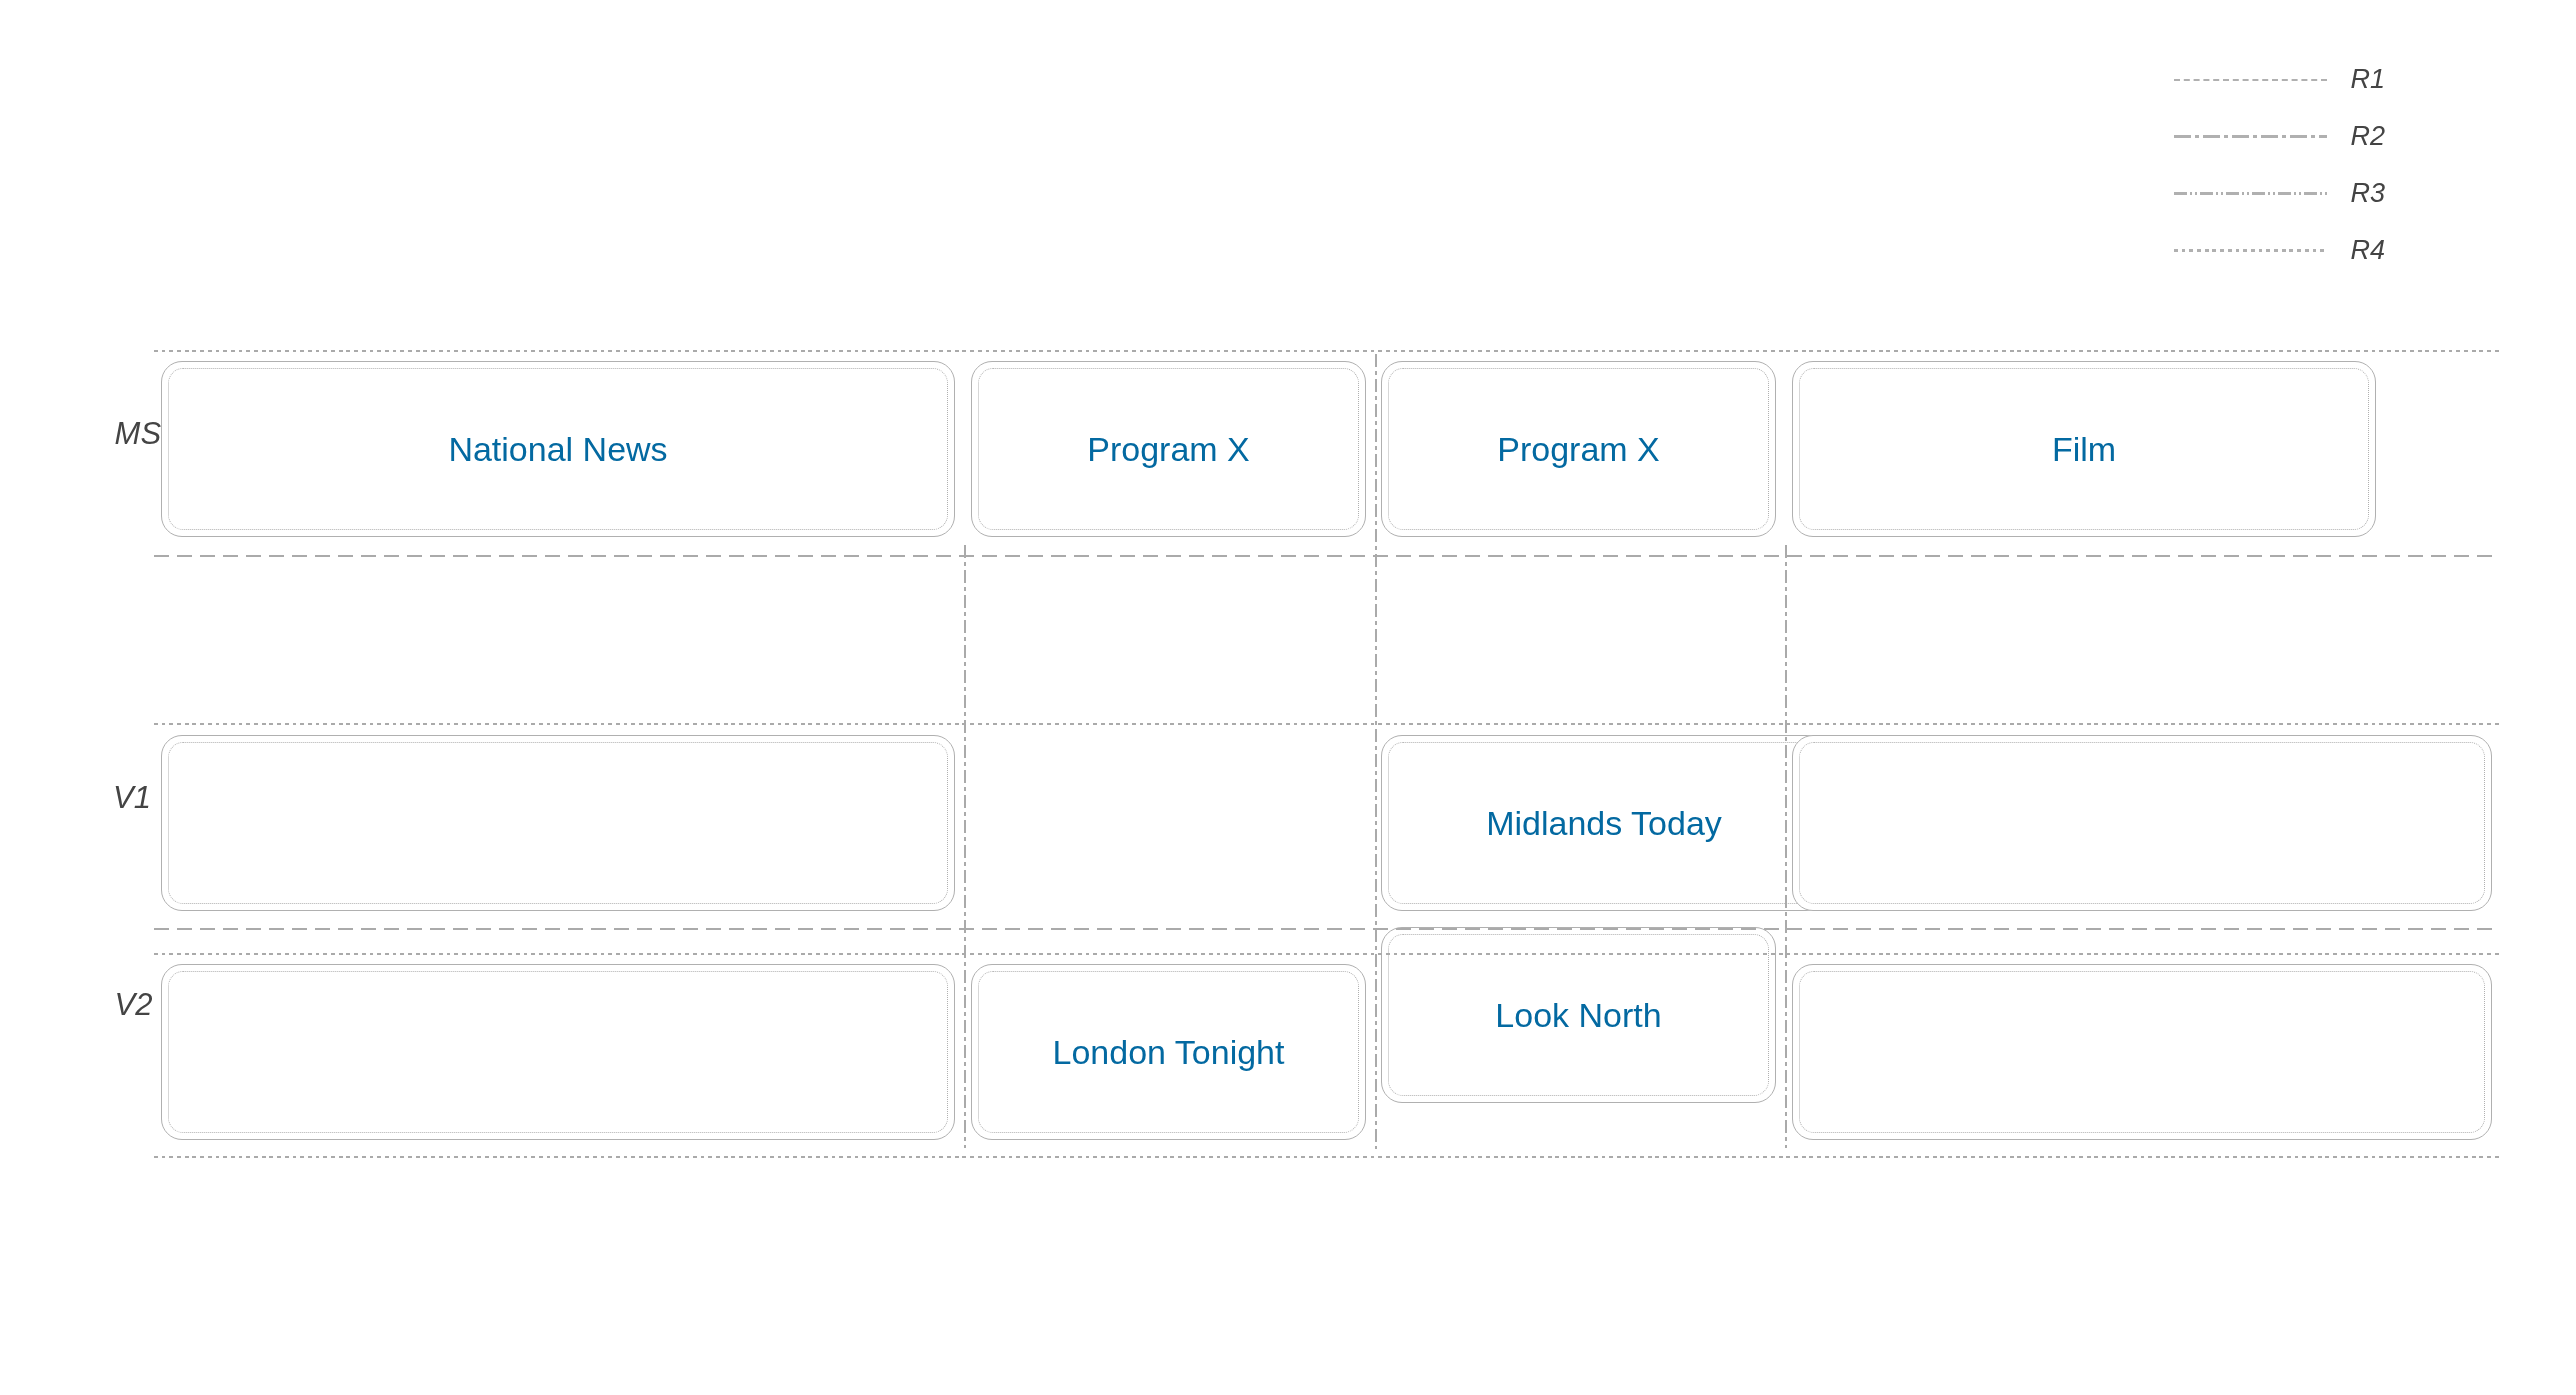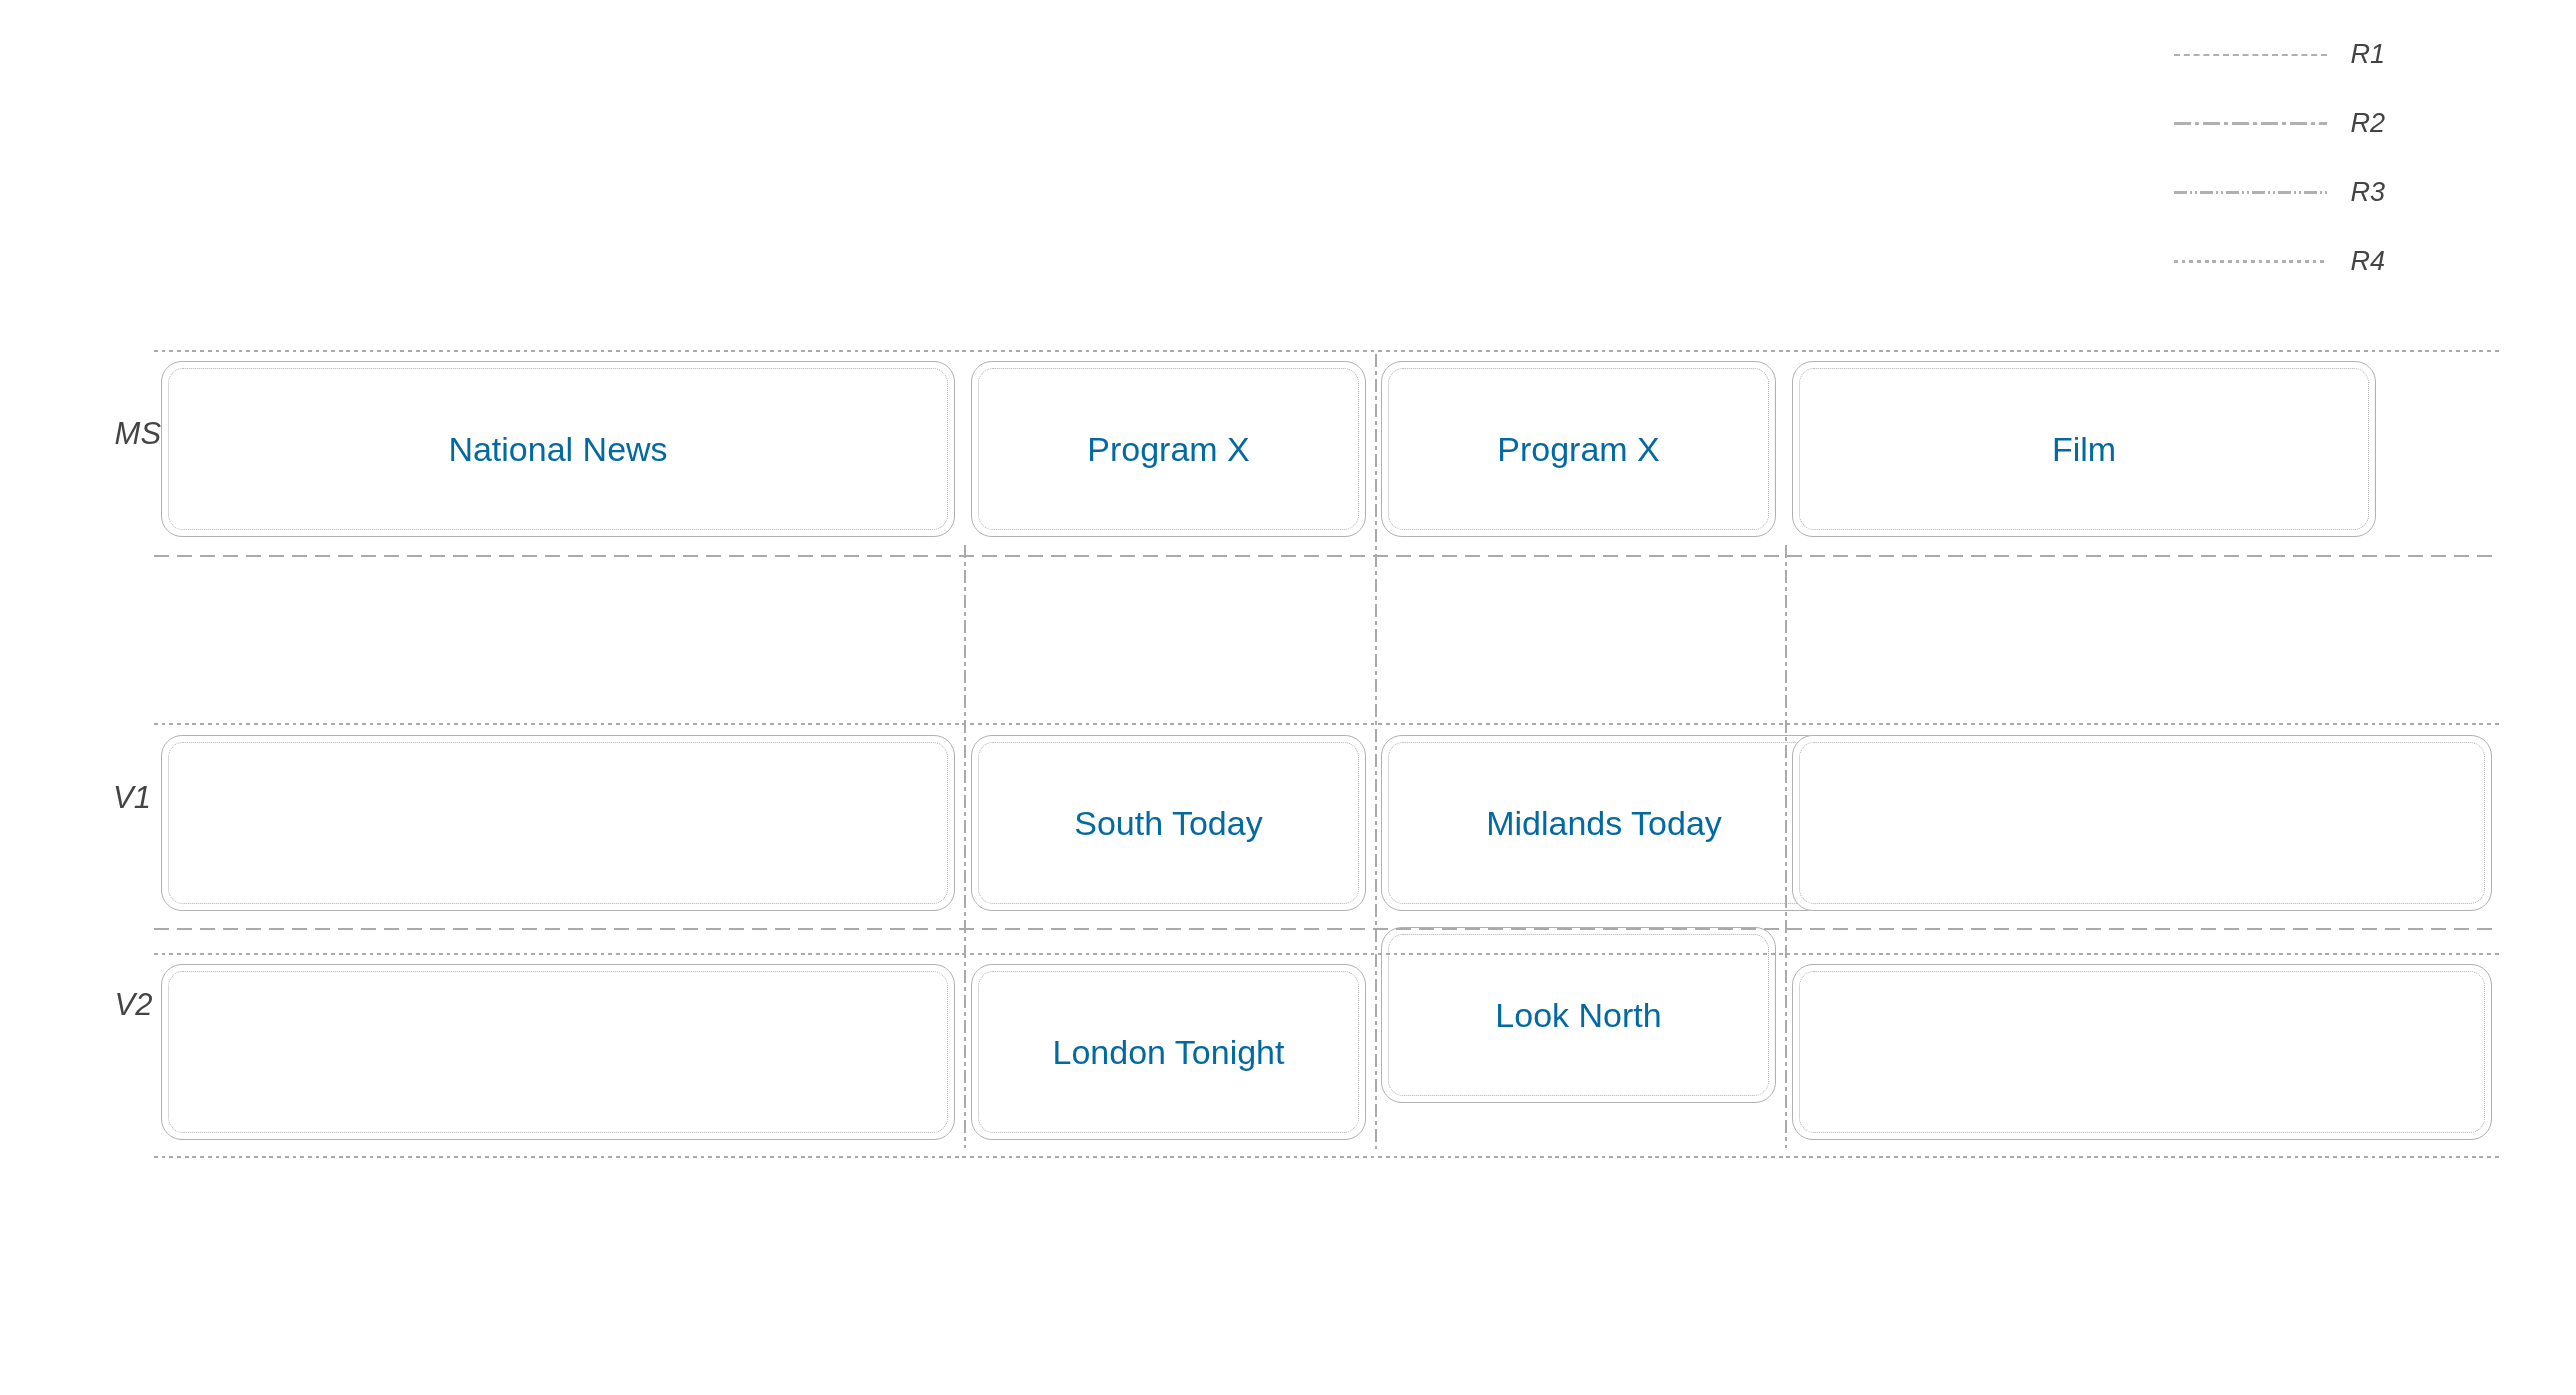--- a/index.html
+++ b/index.html
@@ -20,25 +20,25 @@
     .page-container {
       width: 2576px;
       height: 1396px;
       position: relative;
       background: #ffffff;
     }
 
     
     .legend {
       position: absolute;
-      top: 39px;
+      top: 64px;
       right: 191px;
       display: flex;
       flex-direction: column;
-      gap: 38px;
+      gap: 26px;
     }
 
     .legend-item {
       display: flex;
       align-items: center;
       gap: 23px;
     }
 
     .legend-line {
       width: 153px;
@@ -165,21 +165,20 @@
   <div class="diagram" id="diagram">
 
     <div class="row-label" style="top: 91px; left: 9.6px;">MS</div>
     <div class="row-label" style="top: 455px; left: 8px;">V1</div>
     <div class="row-label" style="top: 662px; left: 9.6px;">V2</div>
 
   <div class="prog-box" style="left: 84px; top: 36px; width: 794px; height: 176px;">National News</div>
       <div class="prog-box" style="left: 894px; top: 36px; width: 395px; height: 176px;">Program X</div>
       <div class="prog-box" style="left: 1304px; top: 36px; width: 395px; height: 176px;">Program X</div>
       <div class="prog-box" style="left: 1715px; top: 36px; width: 584px; height: 176px;">Film</div>
-      <div class="prog-box" style="left: 894px; top: 410px; width: 395px; height: 176px;">South Today</div>
       <div class="prog-box" style="left: 1304px; top: 410px; width: 446px; height: 176px;">Midlands Today</div>
       <div class="prog-box" style="left: 894px; top: 639px; width: 395px; height: 176px;">London Tonight</div>
       <div class="prog-box" style="left: 1304px; top: 602px; width: 395px; height: 176px;">Look North</div>
       <div class="prog-box" style="left: 84px; top: 410px; width: 794px; height: 176px;"></div>
       <div class="prog-box" style="left: 1715px; top: 410px; width: 700px; height: 176px;"></div>
       <div class="prog-box" style="left: 84px; top: 639px; width: 794px; height: 176px;"></div>
       <div class="prog-box" style="left: 1715px; top: 639px; width: 700px; height: 176px;"></div>
       <div style="position: absolute; top: 230px; left: 77px; width: 2346px; height: 1.9px; background-image: repeating-linear-gradient(to right, rgb(170, 170, 170) 0px, rgb(170, 170, 170) 15.3px, transparent 15.3px, transparent 23px);"></div>
       <div style="position: absolute; left: 887px; top: 220px; width: 1.9px; height: 603px; background-image: repeating-linear-gradient(rgb(170, 170, 170) 0px, rgb(170, 170, 170) 13.4px, transparent 13.4px, transparent 17px, rgb(170, 170, 170) 17px, rgb(170, 170, 170) 21px, transparent 21px, transparent 25px);"></div>
       <div style="position: absolute; left: 1708px; top: 220px; width: 1.9px; height: 603px; background-image: repeating-linear-gradient(rgb(170, 170, 170) 0px, rgb(170, 170, 170) 13.4px, transparent 13.4px, transparent 17px, rgb(170, 170, 170) 17px, rgb(170, 170, 170) 21px, transparent 21px, transparent 25px);"></div>

